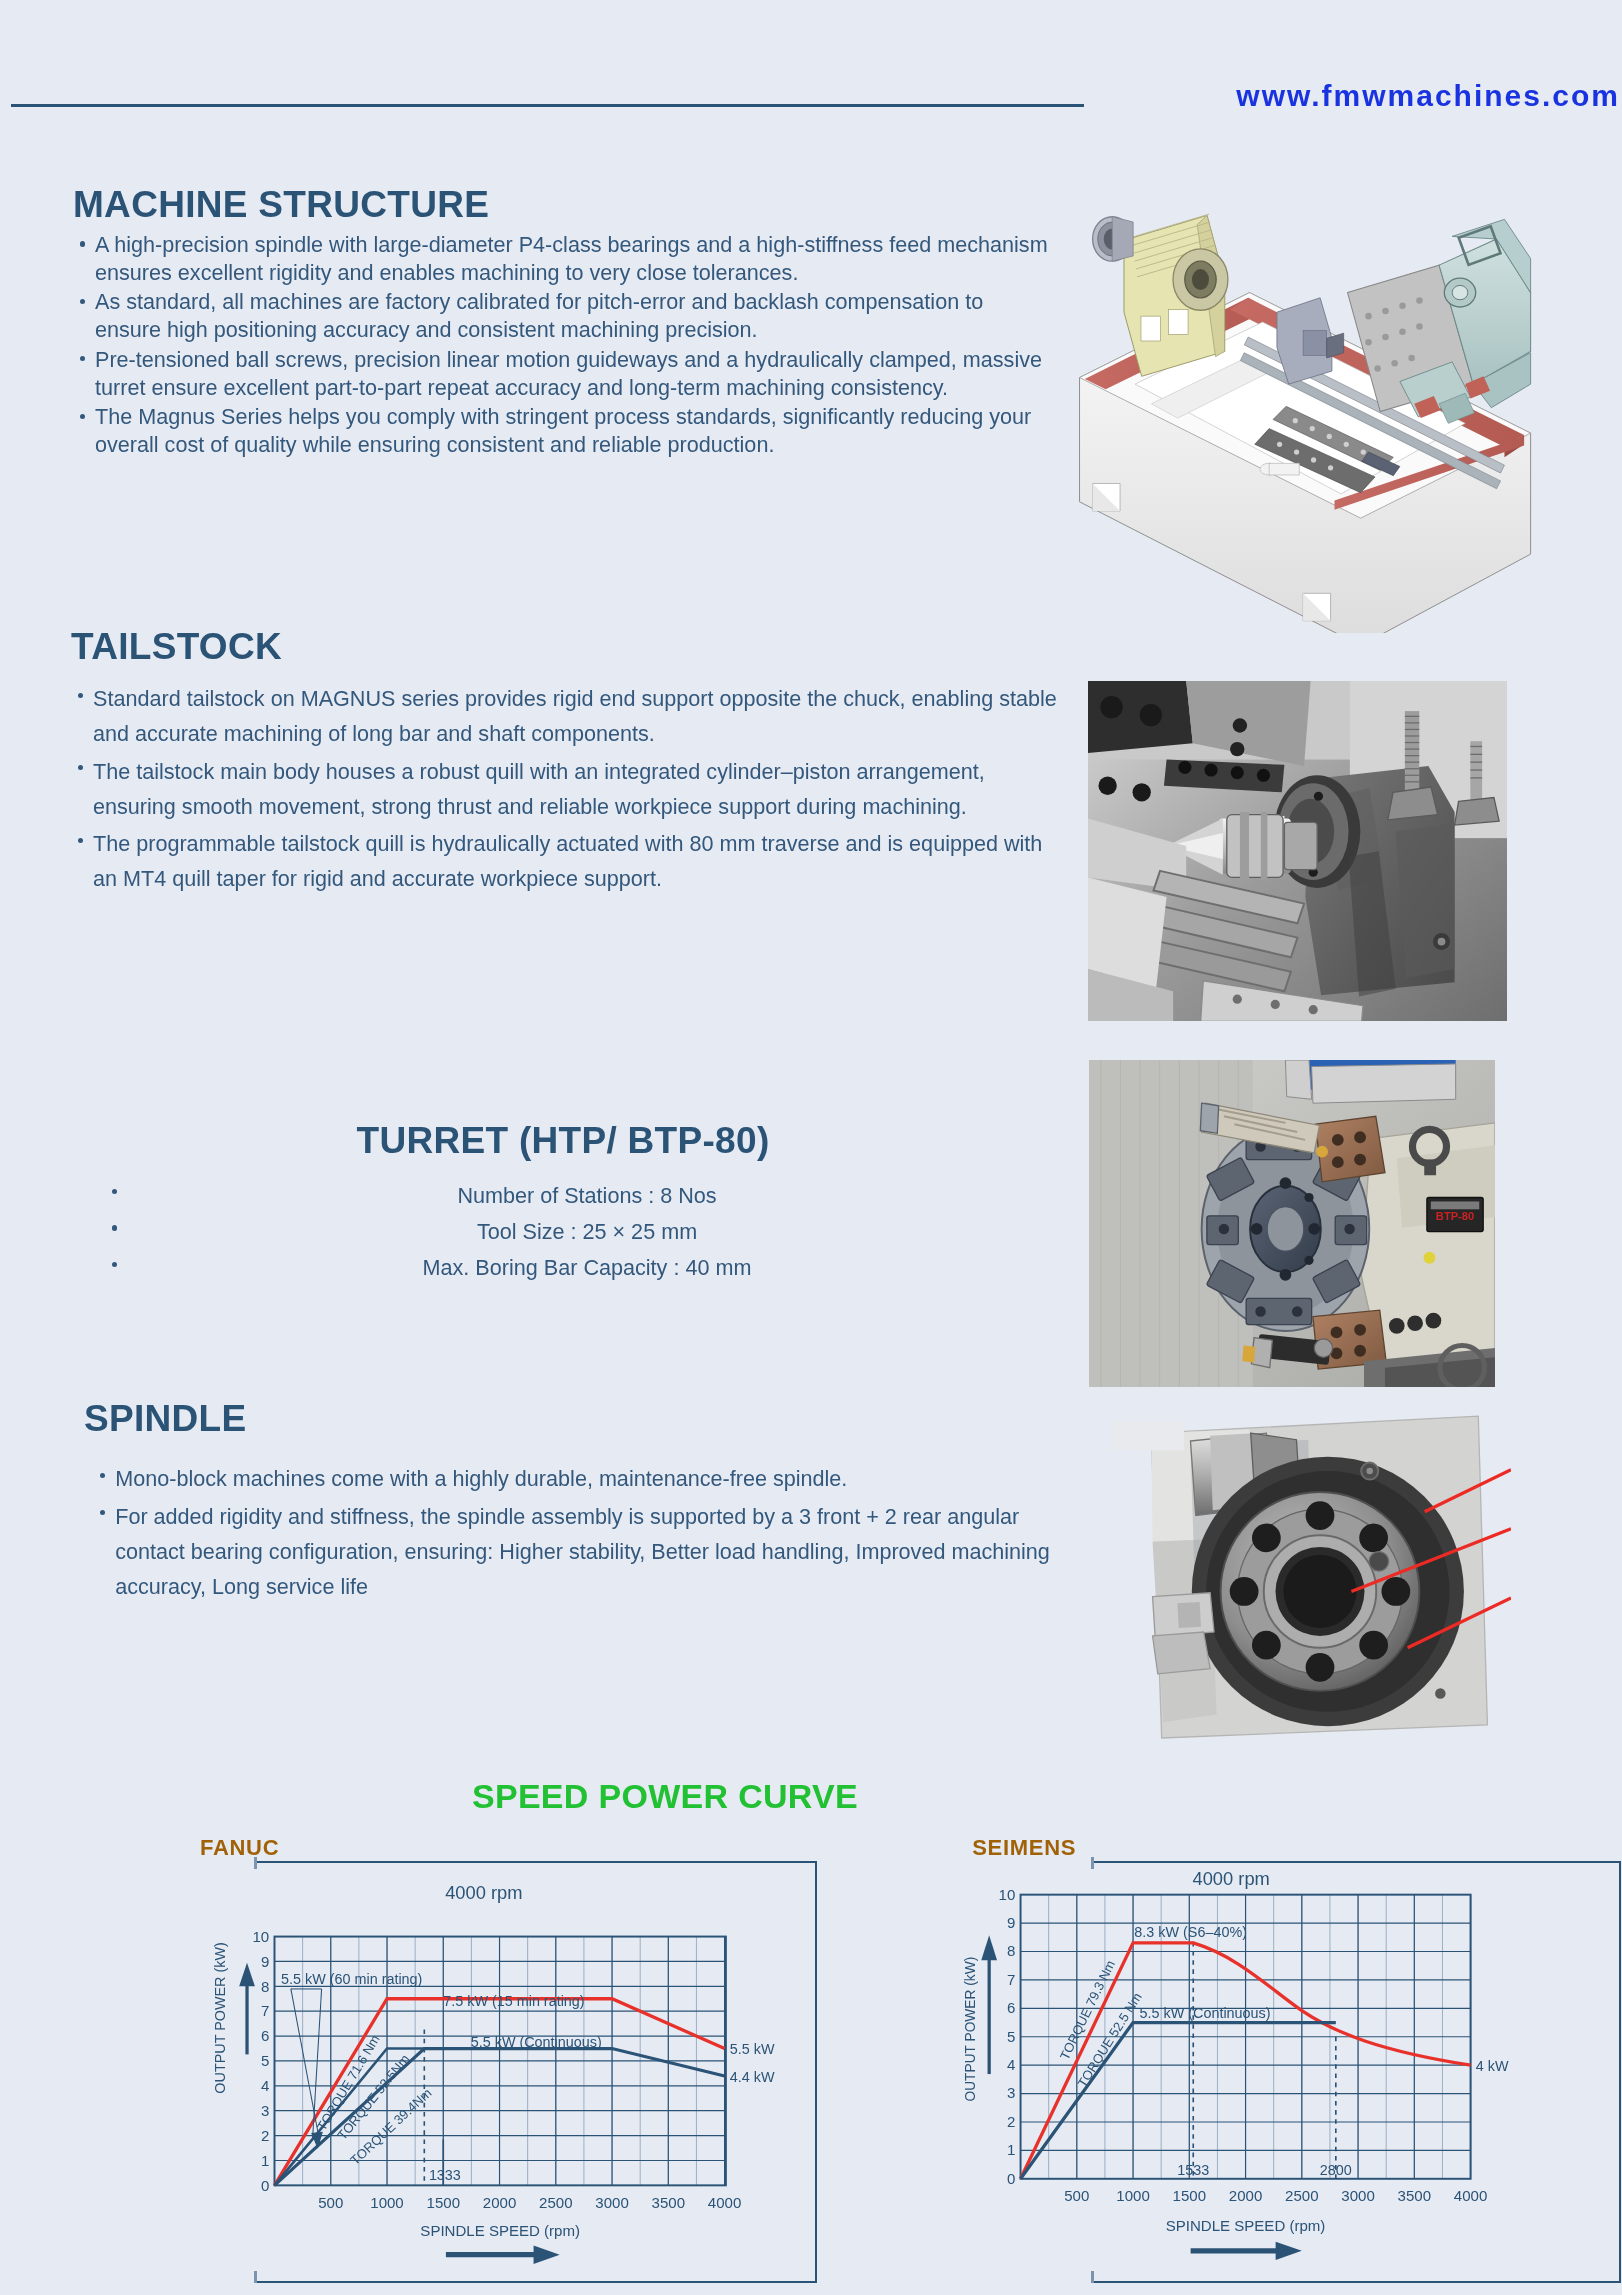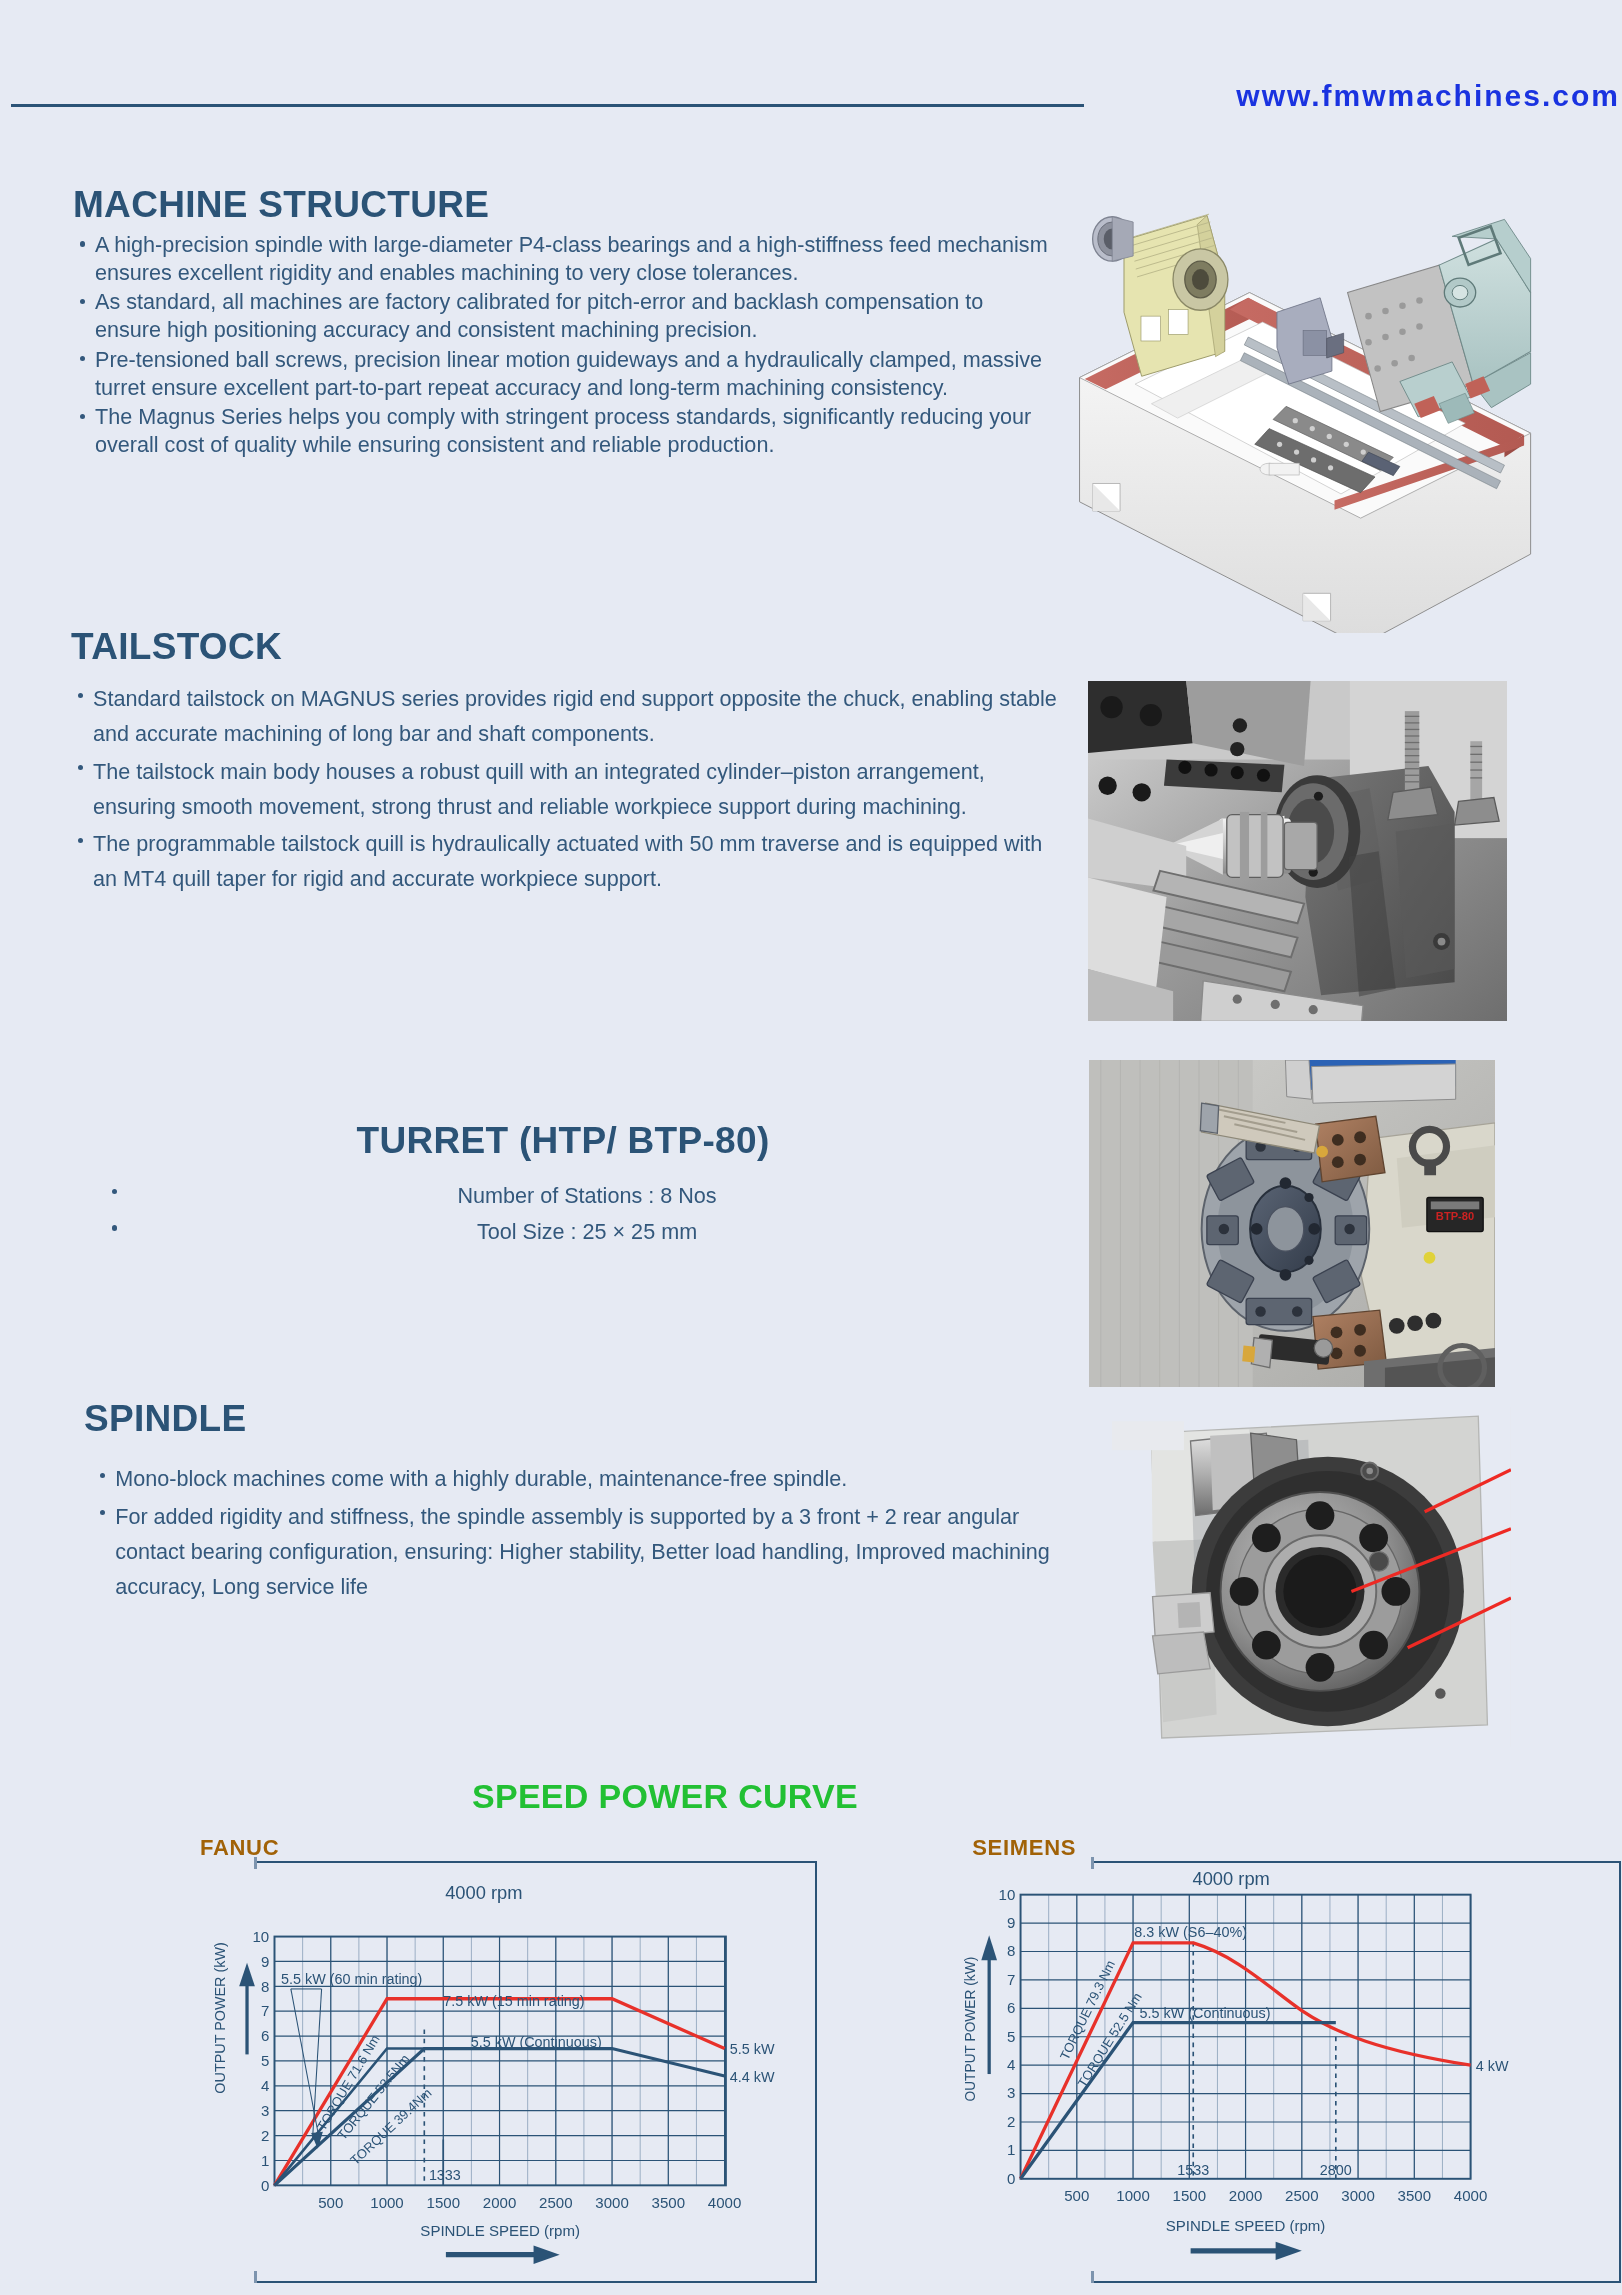--- a/index.html
+++ b/index.html
@@ -117,29 +117,30 @@
       <li>Pre-tensioned ball screws, precision linear motion guideways and a hydraulically clamped, massive turret ensure excellent part-to-part repeat accuracy and long-term machining consistency.</li>
       <li>The Magnus Series helps you comply with stringent process standards, significantly reducing your overall cost of quality while ensuring consistent and reliable production.</li>
     </ul>
   </div>
 
   <div class="sec" id="sec-tailstock">
     <h2 class="h-sec">TAILSTOCK</h2>
     <ul class="blist wide">
       <li>Standard tailstock on MAGNUS series provides rigid end support opposite the chuck, enabling stable and accurate machining of long bar and shaft components.</li>
       <li>The tailstock main body houses a robust quill with an integrated cylinder–piston arrangement, ensuring smooth movement, strong thrust and reliable workpiece support during machining.</li>
-      <li>The programmable tailstock quill is hydraulically actuated with 50 mm traverse and is equipped with an MT4 quill taper for rigid and accurate workpiece support.</li>
+      <li>The programmable tailstock quill is hydraulically actuated with 80 mm traverse and is equipped with an MT4 quill taper for rigid and accurate workpiece support.</li>
     </ul>
   </div>
 
   <div class="sec" id="sec-turret">
     <h2 class="h-sec">TURRET (HTP/ BTP-80)</h2>
     <ul class="blist sml">
       <li>Number of Stations : 8 Nos</li>
       <li>Tool Size : 25 × 25 mm</li>
+      <li>Max. Boring Bar Capacity : 40 mm</li>
     </ul>
   </div>
 
   <div class="sec" id="sec-spindle">
     <h2 class="h-sec">SPINDLE</h2>
     <ul class="blist wide">
       <li>Mono-block machines come with a highly durable, maintenance-free spindle.</li>
       <li>For added rigidity and stiffness, the spindle assembly is supported by a 3 front + 2 rear angular contact bearing configuration, ensuring: Higher stability, Better load handling, Improved machining accuracy, Long service life</li>
     </ul>
   </div>

